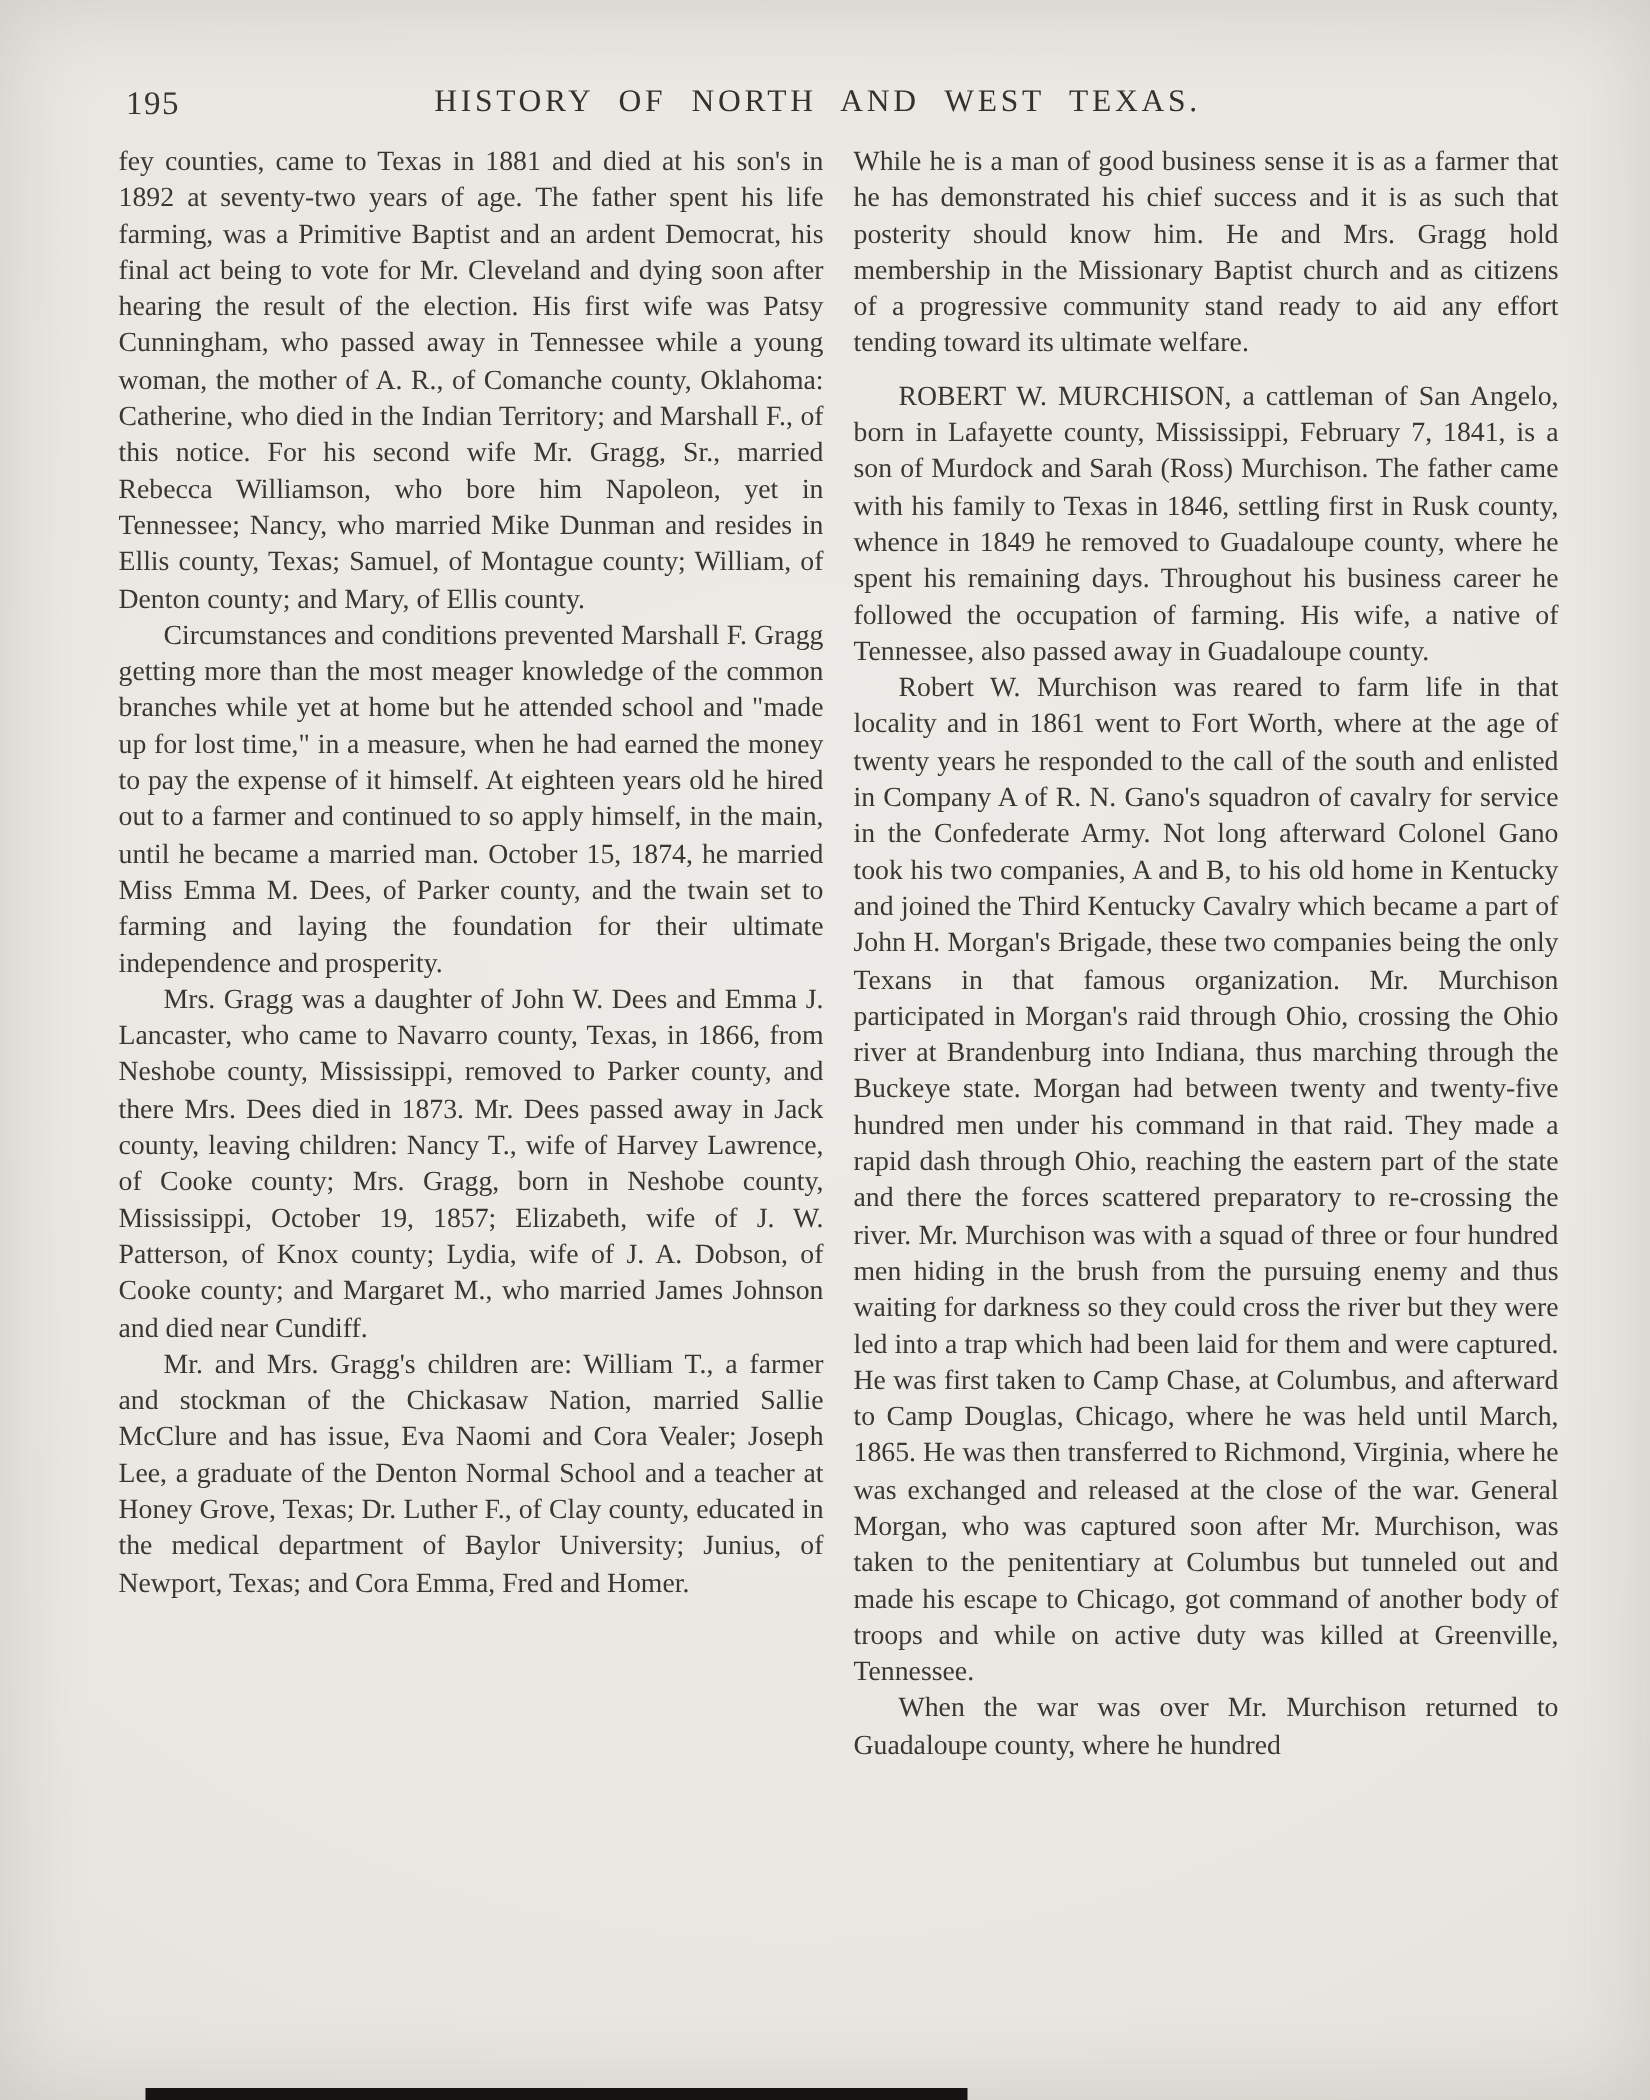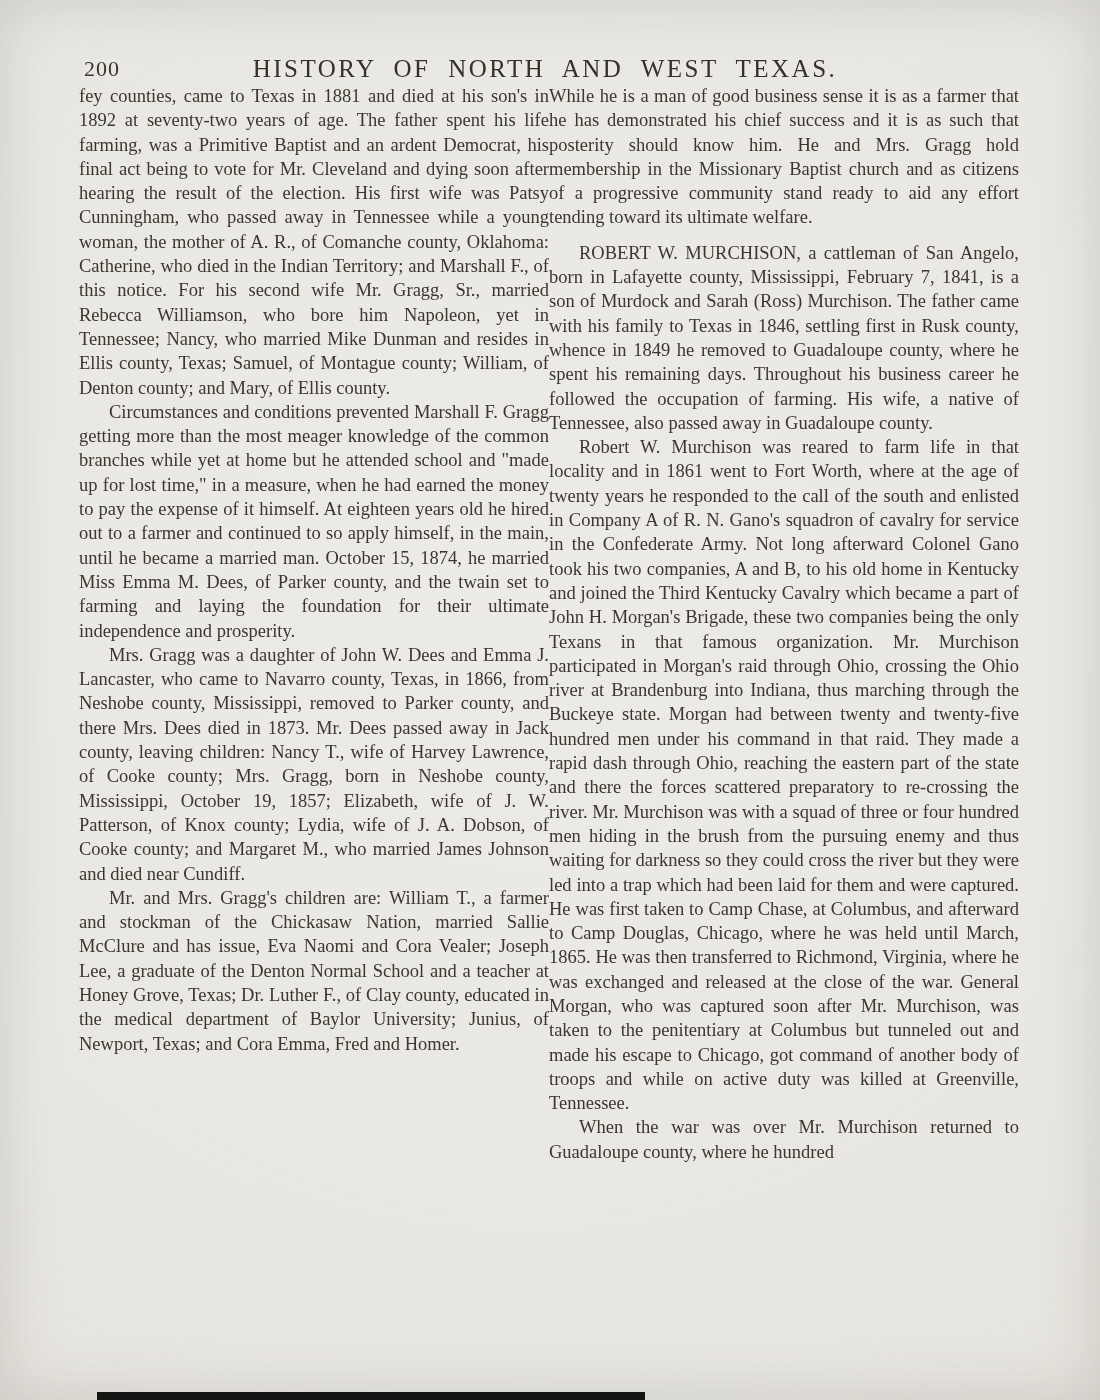--- a/index.html
+++ b/index.html
@@ -27,32 +27,32 @@
     left: 84px;
     font-size: 22px;
     letter-spacing: 1px;
   }
   .header-title {
     position: absolute;
     top: 55px;
     left: 0;
     right: 30px;
     text-align: center;
-    font-size: 25px;
+    font-size: 21px;
     letter-spacing: 2.5px;
     word-spacing: 9px;
     color: #34312a;
     padding-left: 20px;
   }
   .columns {
     position: absolute;
-    top: 84px;
+    top: 96px;
     left: 79px;
     display: flex;
-    gap: 0;
+    gap: 20px;
   }
   .col {
     width: 470px;
     font-size: 18.5px;
     line-height: 24.3px;
     text-align: justify;
     color: #3a372f;
   }
   .col p {
     margin: 0;
@@ -71,21 +71,21 @@
     width: 548px;
     height: 8px;
     background: #151413;
   }
 </style>
 </head>
 <body>
 
 <div class="page">
 
-  <div class="page-number">200</div>
+  <div class="page-number">195</div>
 
   <div class="header-title">HISTORY OF NORTH AND WEST TEXAS.</div>
 
   <div class="columns">
 
     <div class="col">
       <p class="no-indent">fey counties, came to Texas in 1881 and died at his son's in 1892 at seventy-two years of age. The father spent his life farming, was a Primitive Baptist and an ardent Democrat, his final act being to vote for Mr. Cleveland and dying soon after hearing the result of the election. His first wife was Patsy Cunningham, who passed away in Tennessee while a young woman, the mother of A. R., of Comanche county, Oklahoma: Catherine, who died in the Indian Territory; and Marshall F., of this notice. For his second wife Mr. Gragg, Sr., married Rebecca Williamson, who bore him Napoleon, yet in Tennessee; Nancy, who married Mike Dunman and resides in Ellis county, Texas; Samuel, of Montague county; William, of Denton county; and Mary, of Ellis county.</p>
       <p>Circumstances and conditions prevented Marshall F. Gragg getting more than the most meager knowledge of the common branches while yet at home but he attended school and "made up for lost time," in a measure, when he had earned the money to pay the expense of it himself. At eighteen years old he hired out to a farmer and continued to so apply himself, in the main, until he became a married man. October 15, 1874, he married Miss Emma M. Dees, of Parker county, and the twain set to farming and laying the foundation for their ultimate independence and prosperity.</p>
       <p>Mrs. Gragg was a daughter of John W. Dees and Emma J. Lancaster, who came to Navarro county, Texas, in 1866, from Neshobe county, Mississippi, removed to Parker county, and there Mrs. Dees died in 1873. Mr. Dees passed away in Jack county, leaving children: Nancy T., wife of Harvey Lawrence, of Cooke county; Mrs. Gragg, born in Neshobe county, Mississippi, October 19, 1857; Elizabeth, wife of J. W. Patterson, of Knox county; Lydia, wife of J. A. Dobson, of Cooke county; and Margaret M., who married James Johnson and died near Cundiff.</p>
       <p>Mr. and Mrs. Gragg's children are: William T., a farmer and stockman of the Chickasaw Nation, married Sallie McClure and has issue, Eva Naomi and Cora Vealer; Joseph Lee, a graduate of the Denton Normal School and a teacher at Honey Grove, Texas; Dr. Luther F., of Clay county, educated in the medical department of Baylor University; Junius, of Newport, Texas; and Cora Emma, Fred and Homer.</p>

